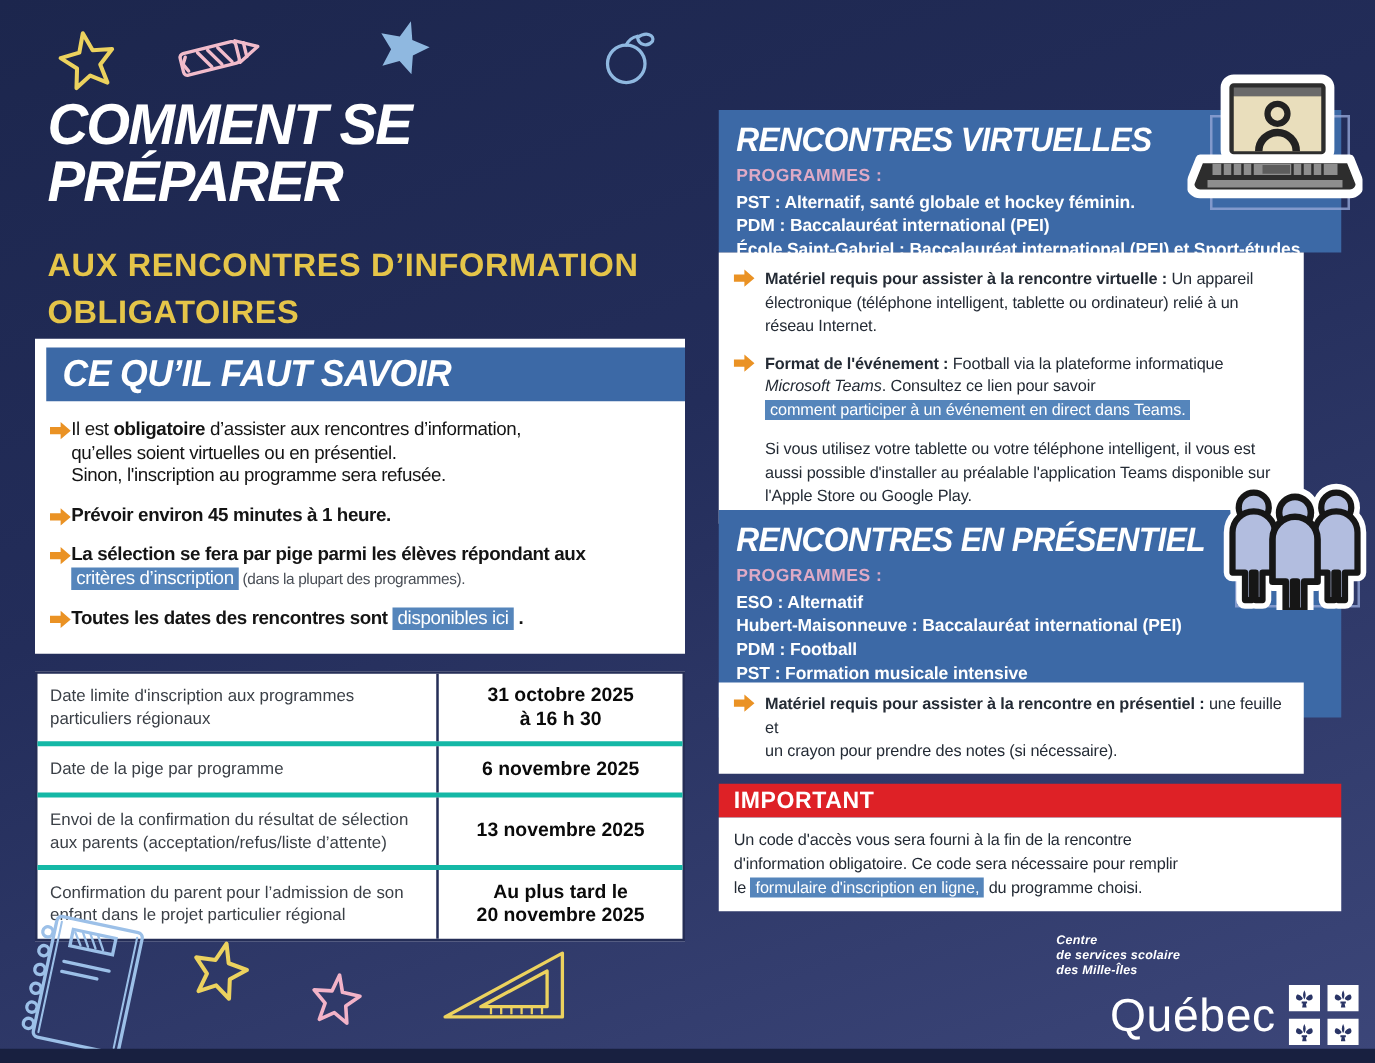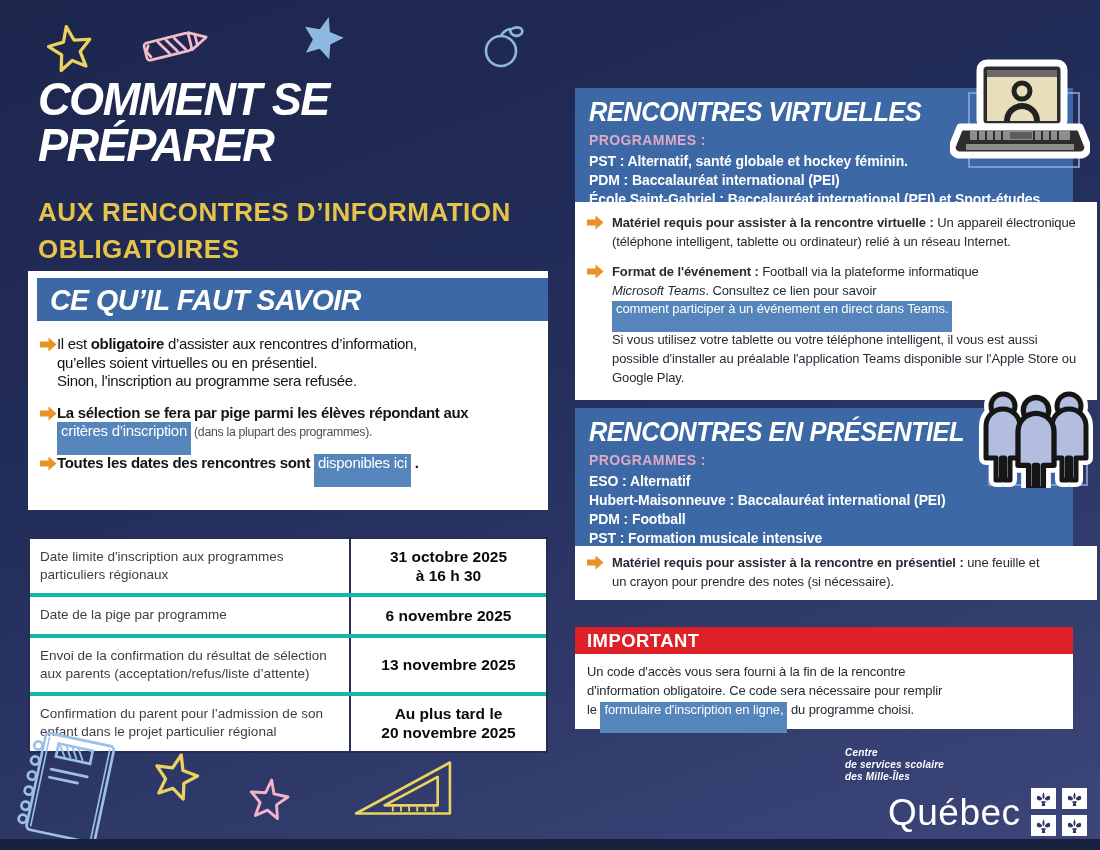--- a/index.html
+++ b/index.html
@@ -37,36 +37,36 @@
   .d-value{display:flex;align-items:center;justify-content:center;text-align:center;
            font-weight:700;font-size:15.5px;color:#0a0a0a;white-space:pre-line;line-height:1.25;padding:6px 4px;}
 
   
   .blue-box{position:absolute;left:575px;width:498px;background:#3c69a6;box-sizing:border-box;padding:7px 14px 0 14px;}
   .box-title{margin:2px 0 4px 0;color:#fff;font-size:27px;font-weight:700;font-style:italic;
              letter-spacing:-0.5px;transform:scaleX(0.94);transform-origin:left;white-space:nowrap;}
   .prog-label{color:#dfaac6;font-weight:700;font-size:14px;letter-spacing:0.4px;margin:2px 0 4px 0;}
   .prog-line{color:#fff;font-size:14px;line-height:1.35;letter-spacing:-0.1px;}
 
-  .white-box{position:absolute;left:575px;width:522px;background:#fff;box-sizing:border-box;padding:12px 12px 8px 12px;}
+  .white-box{position:absolute;left:575px;width:468px;background:#fff;box-sizing:border-box;padding:12px 12px 8px 12px;}
   .i-text{font-size:13px;line-height:1.45;color:#242b35;white-space:pre-line;letter-spacing:-0.1px;}
   .i-note{margin:12px 0 4px 25px;}
   .wb-bullet{display:flex;gap:8px;margin-bottom:11px;align-items:flex-start;}
   .wb-bullet .arrow{margin-top:1px;}
 
   .imp-bar{position:absolute;left:575px;top:627px;width:498px;height:27px;background:#de2126;
            box-sizing:border-box;display:flex;align-items:center;padding-left:12px;}
   .imp-bar h3{margin:0;color:#fff;font-size:19px;font-weight:700;letter-spacing:0.5px;transform:scaleX(0.97);transform-origin:left;}
   .imp-body{position:absolute;left:575px;top:654px;width:498px;min-height:70px;background:#fff;
             box-sizing:border-box;padding:9px 12px;}
 
   
   .seg-b{font-weight:700;}
   .seg-i{font-style:italic;}
-  .seg-link{background:#5585bb;color:#fff;padding:0 4px 16px 4px;cursor:pointer;}
+  .seg-link{background:#5585bb;color:#fff;padding:0 4px 1px 4px;cursor:pointer;}
   .seg-small{font-size:0.82em;color:#4a4f57;font-weight:400;}
 
   
   .deco-sq{position:absolute;border:2px solid #93a5d6;opacity:0.8;}
   .sq-laptop{left:968px;top:92px;width:108px;height:72px;}
   .sq-people{left:988px;top:424px;width:96px;height:58px;}
 
   .abs{position:absolute;}
 
   
@@ -116,20 +116,26 @@
       <h2 style="white-space: pre-line;">CE QU’IL FAUT SAVOIR</h2>
     </div>
     <div class="savoir-list">
       <div class="bullet-row">
         <svg class="arrow" width="17" height="15" viewBox="0 0 16 14">
             <path d="M0,4.2 h8 V0.5 l7.6,6.5 -7.6,6.5 v-3.7 H0 z" fill="#ea9224"></path>
           </svg>
         <div class="b-text"><span>Il est </span><span class="seg-b">obligatoire</span><span> d’assister aux rencontres d’information,
 qu’elles soient virtuelles ou en présentiel.
 Sinon, l'inscription au programme sera refusée.</span></div>
+      </div>
+      <div class="bullet-row">
+        <svg class="arrow" width="17" height="15" viewBox="0 0 16 14">
+            <path d="M0,4.2 h8 V0.5 l7.6,6.5 -7.6,6.5 v-3.7 H0 z" fill="#ea9224"></path>
+          </svg>
+        <div class="b-text"><span class="seg-b">Prévoir environ 45 minutes à 1 heure.</span></div>
       </div>
       <div class="bullet-row">
         <svg class="arrow" width="17" height="15" viewBox="0 0 16 14">
             <path d="M0,4.2 h8 V0.5 l7.6,6.5 -7.6,6.5 v-3.7 H0 z" fill="#ea9224"></path>
           </svg>
         <div class="b-text"><span class="seg-b">La sélection se fera par </span><span class="seg-b">pige</span><span class="seg-b"> parmi les élèves répondant aux
 </span><span class="seg-link">critères d’inscription</span><span class="seg-small"> (dans la plupart des programmes).</span></div>
       </div>
       <div class="bullet-row">
         <svg class="arrow" width="17" height="15" viewBox="0 0 16 14">

